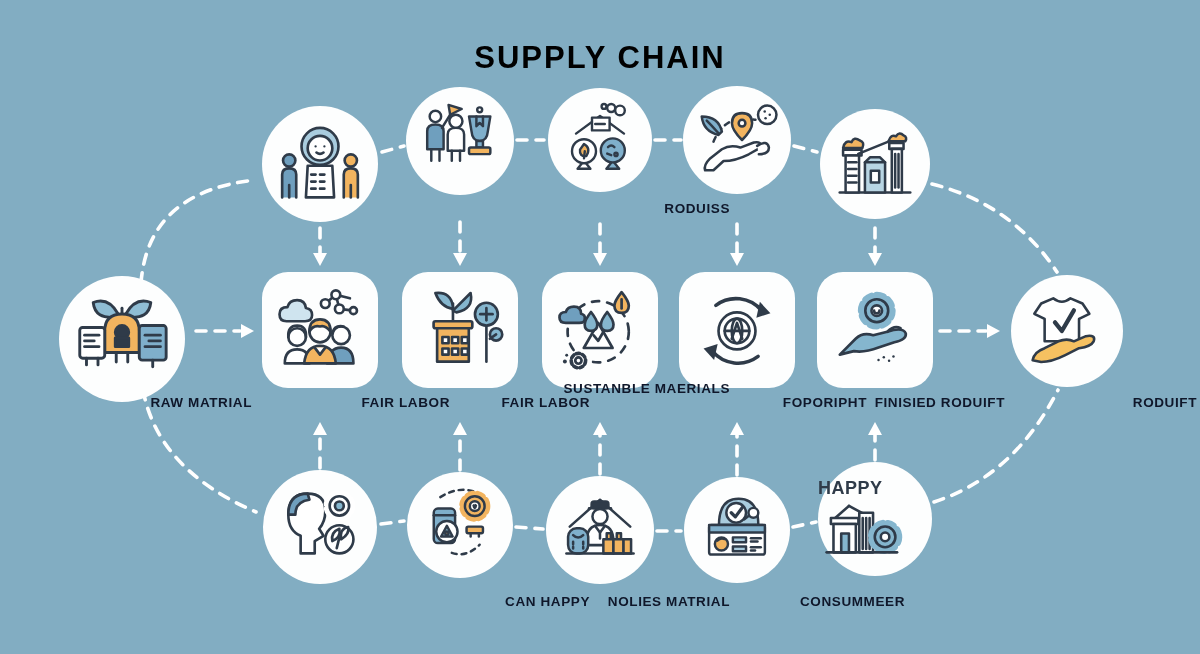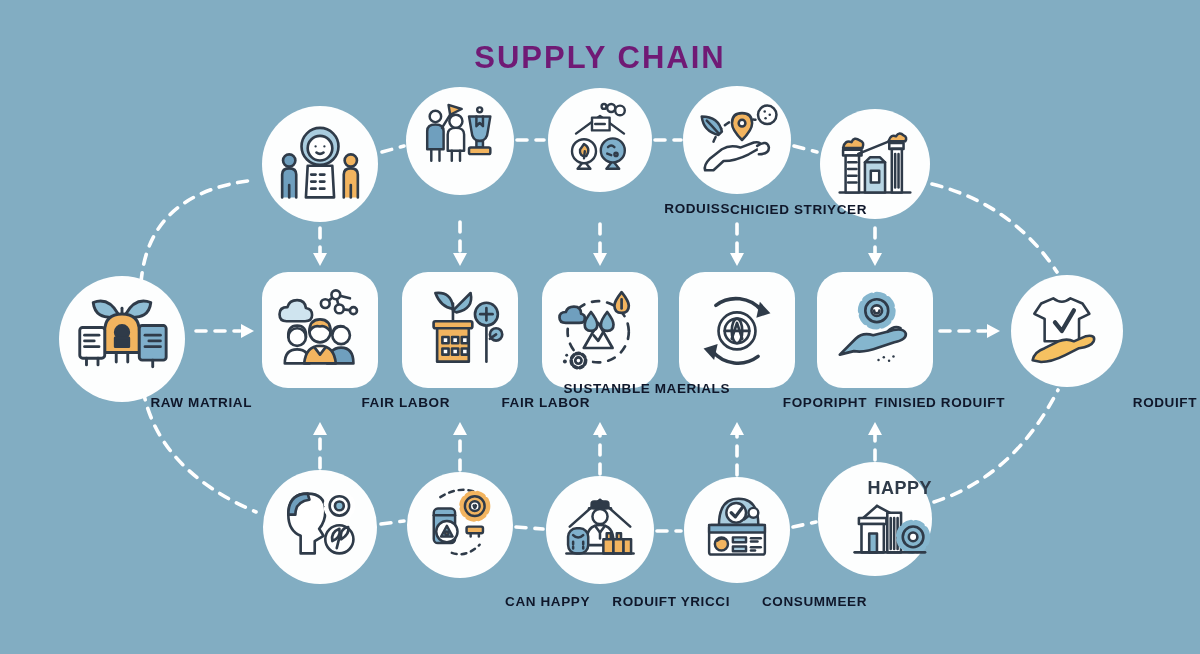--- a/index.html
+++ b/index.html
@@ -1,27 +1,27 @@
 <!DOCTYPE html>
 <html><head>
 <meta charset="utf-8">
 <style>
   *{margin:0;padding:0;box-sizing:border-box}
   html,body{width:1200px;height:654px;overflow:hidden;background:#82ADC2}
   .canvas{position:relative;width:1200px;height:654px;background:#82ADC2;font-family:"Liberation Sans",sans-serif}
   .conn{position:absolute;left:0;top:0;pointer-events:none}
-  .title{position:absolute;top:40px;left:0;width:1200px;text-align:center;color:#701a75;
+  .title{position:absolute;top:40px;left:0;width:1200px;text-align:center;color:#000000;
          font-size:31px;font-weight:800;letter-spacing:2px}
   .node{position:absolute;background:#FDFEFE;display:flex;align-items:center;justify-content:center}
   .circle{border-radius:50%}
   .square{border-radius:26px}
   .lbl{position:absolute;transform:translateX(-50%);width:260px;text-align:right;
        font-size:13.5px;font-weight:700;color:#0f172a;letter-spacing:.6px;white-space:nowrap}
   .happy-wrap{position:relative;width:100%;height:100%;display:flex;flex-direction:column;
-       align-items:flex-end;justify-content:flex-start;padding-top:16px}
+       align-items:flex-start;justify-content:flex-start;padding-top:16px}
   .happy-txt{font-size:18px;font-weight:800;color:#2F3B49;letter-spacing:.5px}
 </style>
 </head>
 <body>
 
 <div class="canvas">
 
   <svg class="conn" width="1200" height="654" viewBox="0 0 1200 654">
     <g stroke="#FFFFFF" stroke-width="3.6" stroke-linecap="round" fill="none" stroke-dasharray="10 9">
 
@@ -175,21 +175,20 @@
         <path d="M66 23 q3 -9 9 -6 q4 -6 9 -1 q5 2 2 7 z" fill="#F2B45F"></path>
         <rect x="67" y="25" width="17" height="7" fill="#FFFFFF"></rect>
         <rect x="70" y="32" width="12" height="52" fill="#FFFFFF"></rect>
         <line x1="74" y1="38" x2="74" y2="78"></line>
           <line x1="78" y1="38" x2="78" y2="78"></line>
       </g>
     </svg>
   </div>
 
   <div class="lbl" style="left:600px;top:201px">RODUISS</div>
-  <div class="lbl" style="left:737px;top:202px">CHICIED STRIYCER</div>
 
   <div class="node circle" style="left:59px;top:276px;width:126px;height:126px">
     <svg width="96" height="96" viewBox="0 0 100 100">
       <g stroke="#2F3B49" stroke-width="3" stroke-linecap="round" stroke-linejoin="round" fill="none">
         <path d="M46 24 Q36 6 20 12 Q22 30 44 27" fill="#8FBDD4"></path>
         <path d="M54 24 Q64 6 80 12 Q78 30 56 27" fill="#8FBDD4"></path>
         <line x1="50" y1="30" x2="50" y2="18"></line>
         <path d="M32 42 Q32 24 50 24 Q68 24 68 42 L68 64 L32 64 Z" fill="#F2B45F"></path>
         <circle cx="50" cy="43" r="7" fill="#2F3B49"></circle>
         <rect x="43" y="49" width="14" height="9" fill="#2F3B49"></rect>
@@ -430,16 +429,16 @@
           <circle cx="78" cy="44" r="16" fill="none" stroke="#85B6CE" stroke-width="8" stroke-dasharray="7 6"></circle>
           <circle cx="78" cy="44" r="12" fill="#85B6CE"></circle>
           <circle cx="78" cy="44" r="5" fill="#FFFFFF"></circle>
           <line x1="10" y1="62" x2="92" y2="62"></line>
         </g>
       </svg>
     </div>
   </div>
 
   <div class="lbl" style="left:460px;top:594px">CAN HAPPY</div>
-  <div class="lbl" style="left:600px;top:594px">RODUIFT YRICCI</div>
-  <div class="lbl" style="left:737px;top:594px">CONSUMMEER</div>
+  <div class="lbl" style="left:600px;top:594px">NOLIES MATRIAL</div>
+  <div class="lbl" style="left:775px;top:594px">CONSUMMEER</div>
 
 </div>
 
 </body></html>

